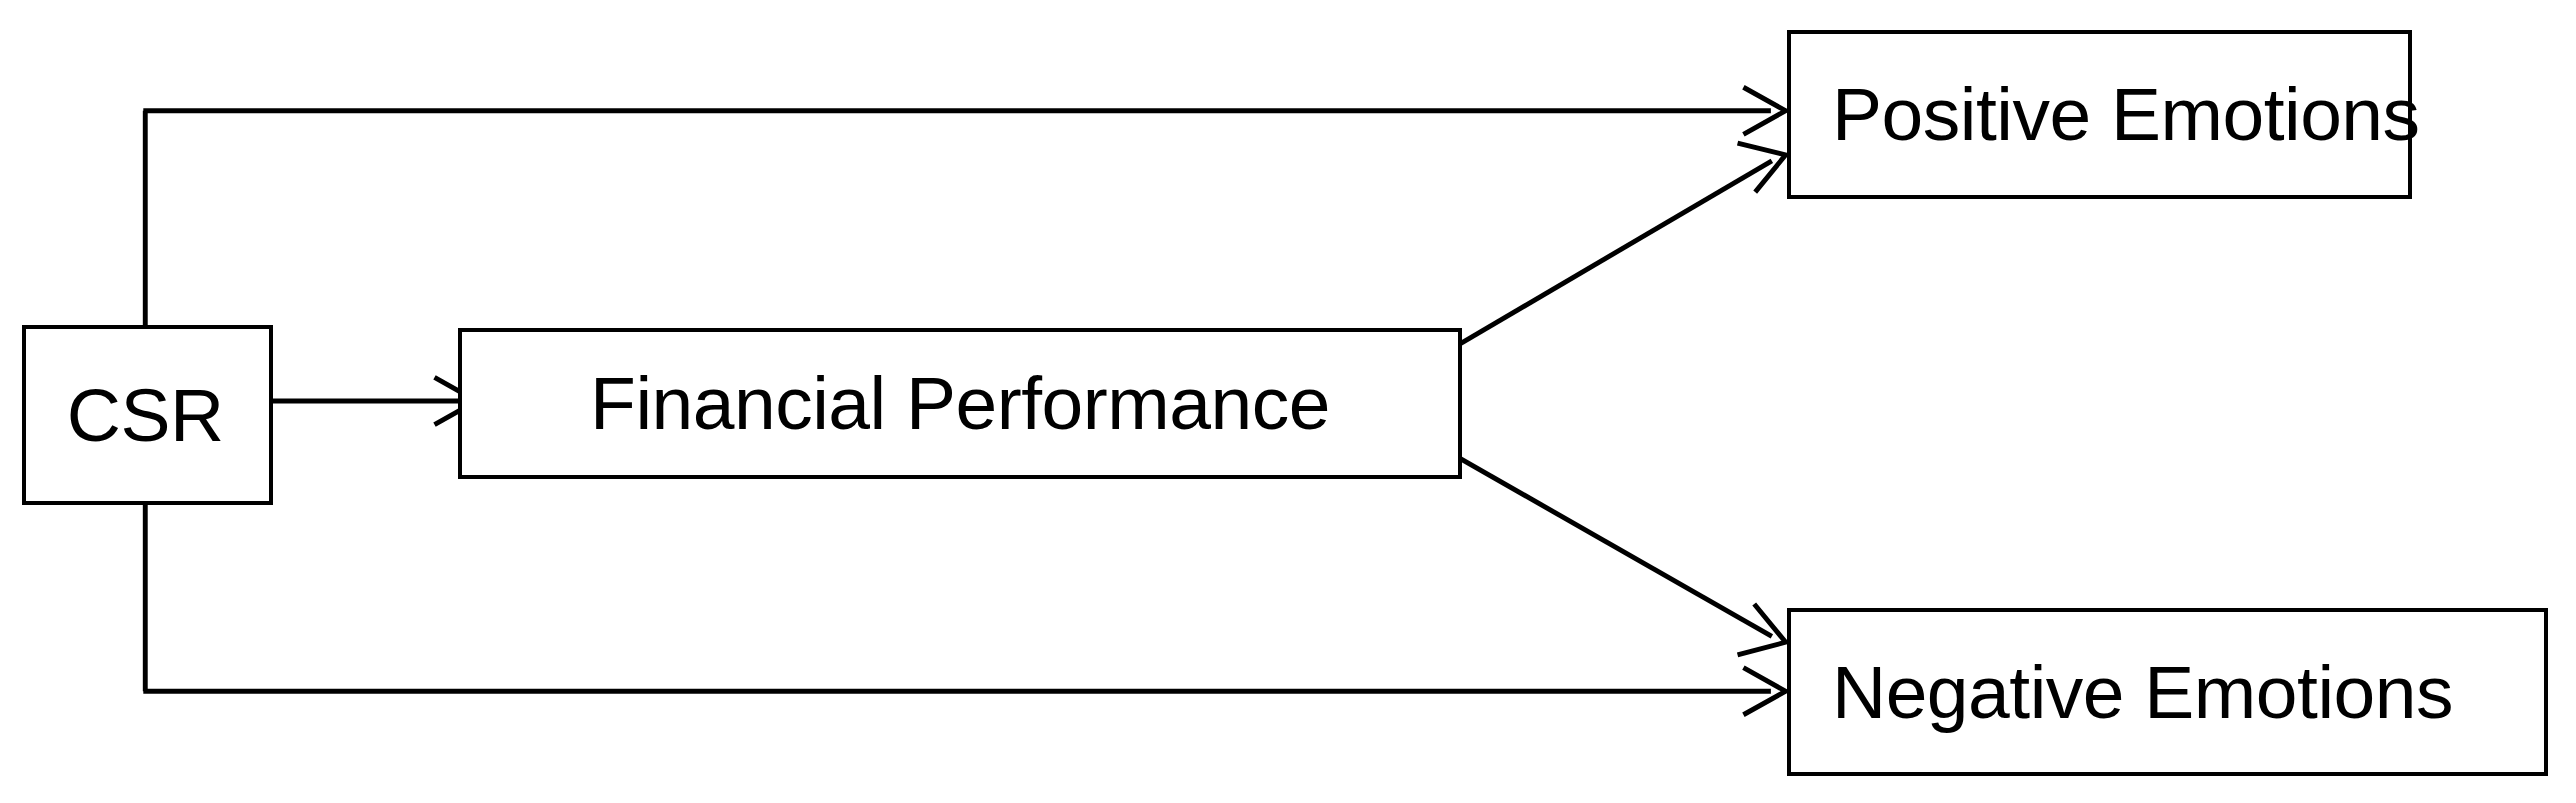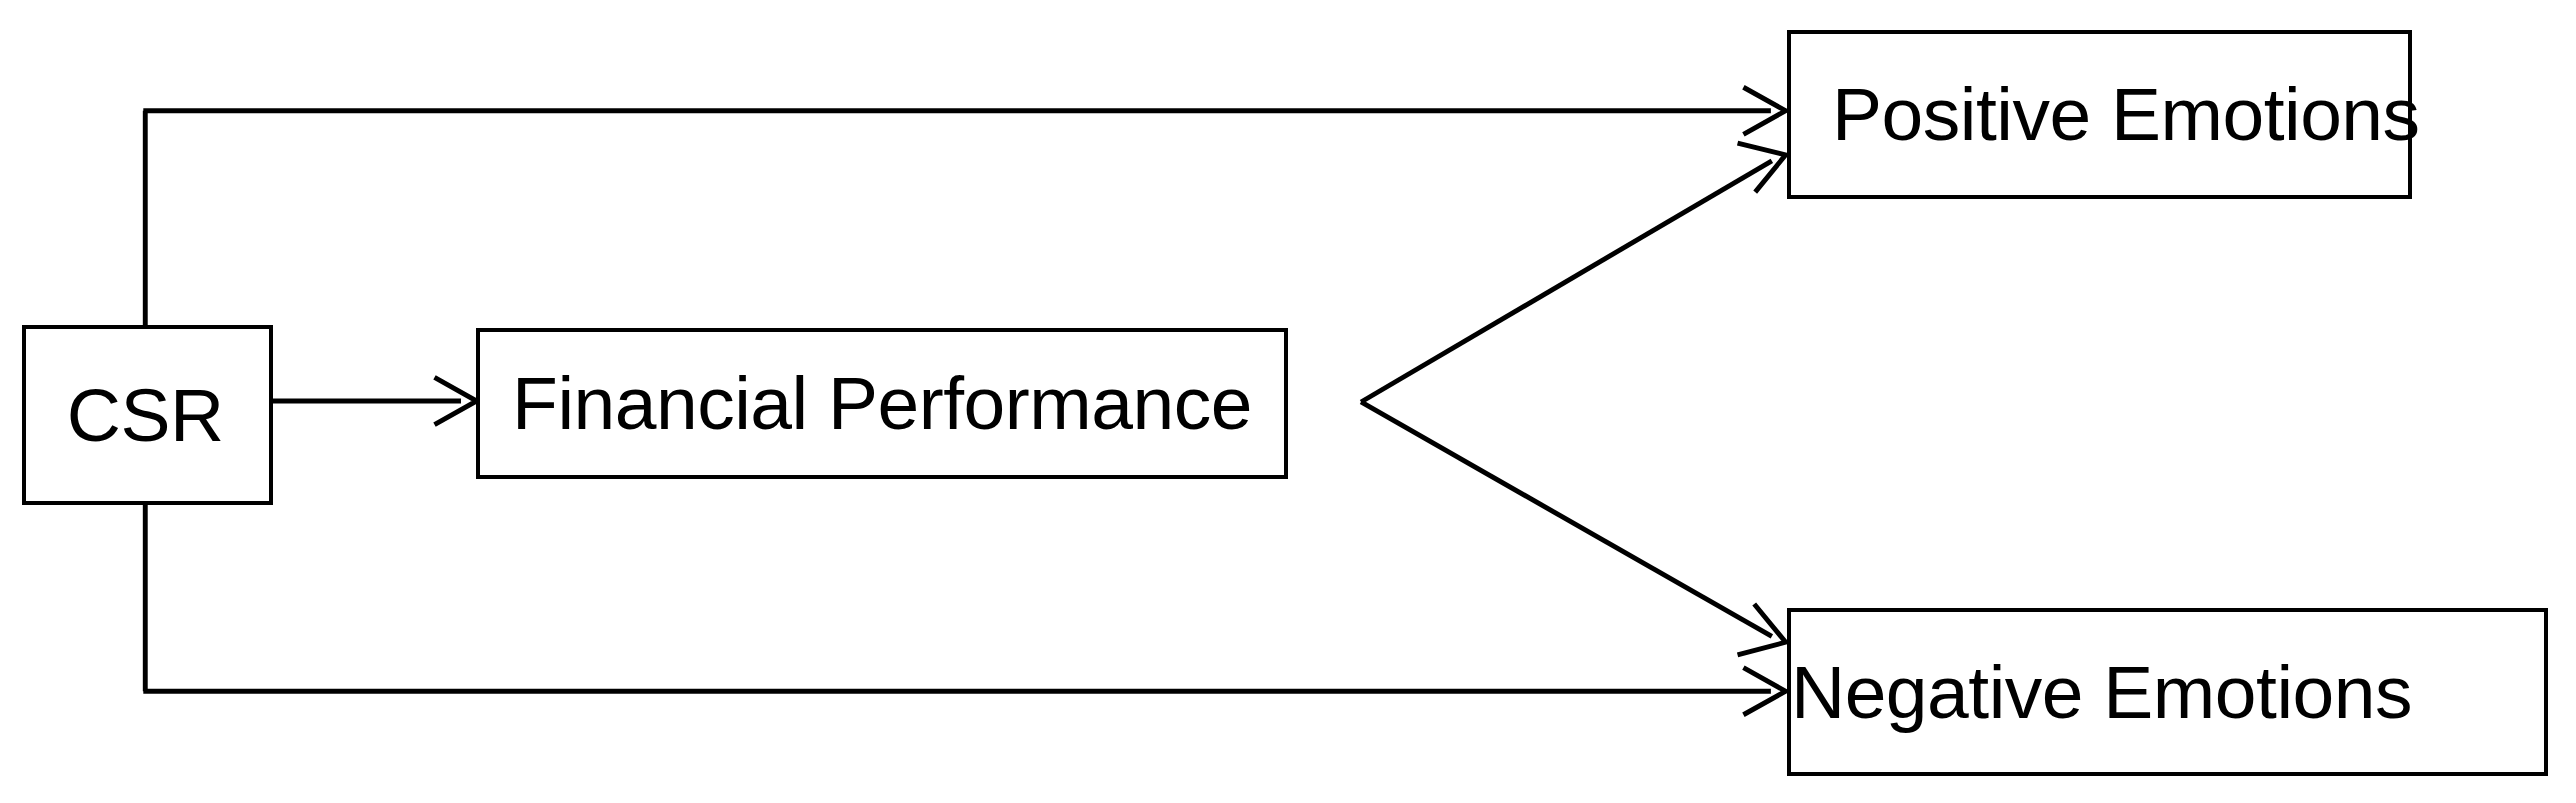--- a/index.html
+++ b/index.html
@@ -51,40 +51,41 @@
     top: 325px;
     width: 251px;
     height: 180px;
     justify-content: center;
   }
   #node-csr .node-label {
     padding-right: 3.9px;
   }
   
   #node-financial-performance {
-    left: 476px;
+    left: 458px;
     top: 328px;
-    width: 812px;
+    width: 1004px;
     height: 151px;
     justify-content: center;
   }
   
   #node-positive-emotions {
     left: 1787px;
     top: 30px;
     width: 625px;
     height: 169px;
     padding-left: 41px;
   }
   
   #node-negative-emotions {
     left: 1787px;
     top: 608px;
     width: 761px;
     height: 168px;
+    padding-left: 41px;
   }
 </style>
 </head>
 <body>
 
 <div id="diagram-canvas">
 
   <svg id="diagram-svg" viewBox="0 0 2627 819" xmlns="http://www.w3.org/2000/svg">
 
     <g>

